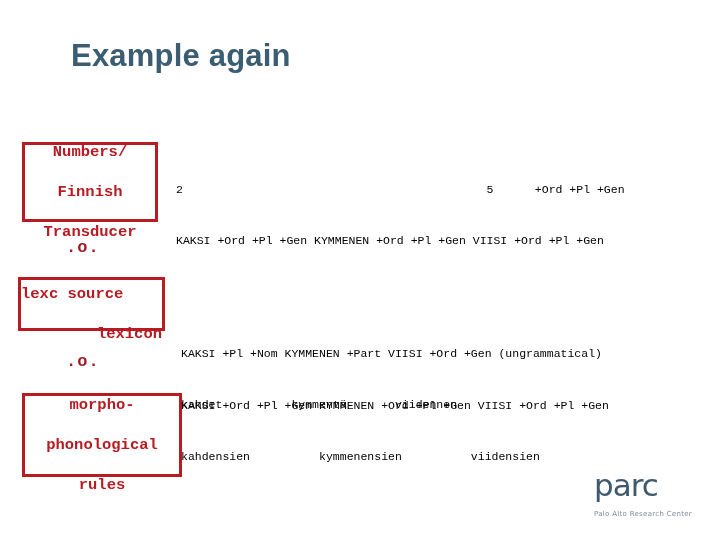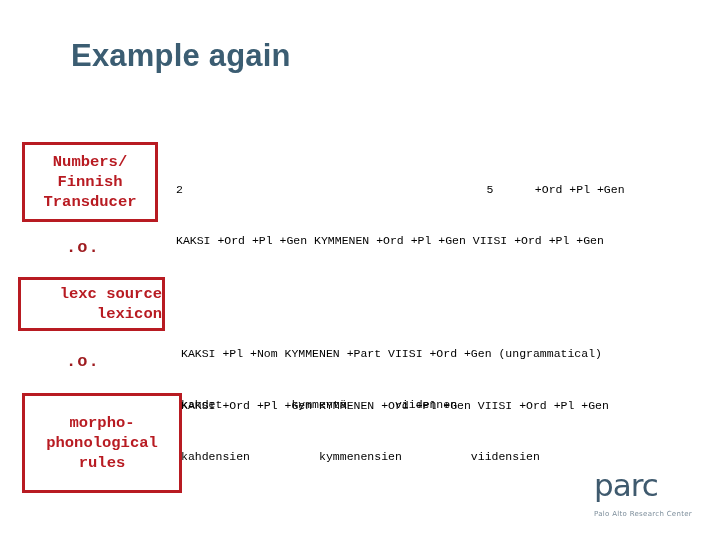--- a/index.html
+++ b/index.html
@@ -44,28 +44,28 @@
     font-family: "Liberation Mono", monospace;
     font-weight: bold;
     font-size: 15.5px;
     line-height: 20px;
     display: flex;
     flex-direction: column;
     align-items: center;
     justify-content: center;
     text-align: center;
   }
-  .redbox .ln { display: block; white-space: pre; }
+  .redbox .ln { display: block; white-space: pre; margin-top: 20px; }
 
   #box-transducer { left: 22px;  top: 142px; width: 136px; height: 80px; }
   #box-lexc       { left: 18px;  top: 277px; width: 147px; height: 54px; }
-  #box-rules      { left: 22px;  top: 393px; width: 160px; height: 100px; }
+  #box-rules      { left: 22px;  top: 393px; width: 160px; height: 84px; }
 
   #box-lexc .ln      { text-align: right; width: 100%; box-sizing: border-box;}
-  #box-lexc .ln.first{ text-align: right; padding-right: 0; }
+  #box-lexc .ln.first{ text-align: left; padding-right: 0; }
 
   
   .compose-dots {
     position: absolute;
     font-family: "Liberation Mono", monospace;
     font-weight: bold;
     font-size: 17px;
     color: #9e1b1f;
     letter-spacing: 1px;
     white-space: pre;

